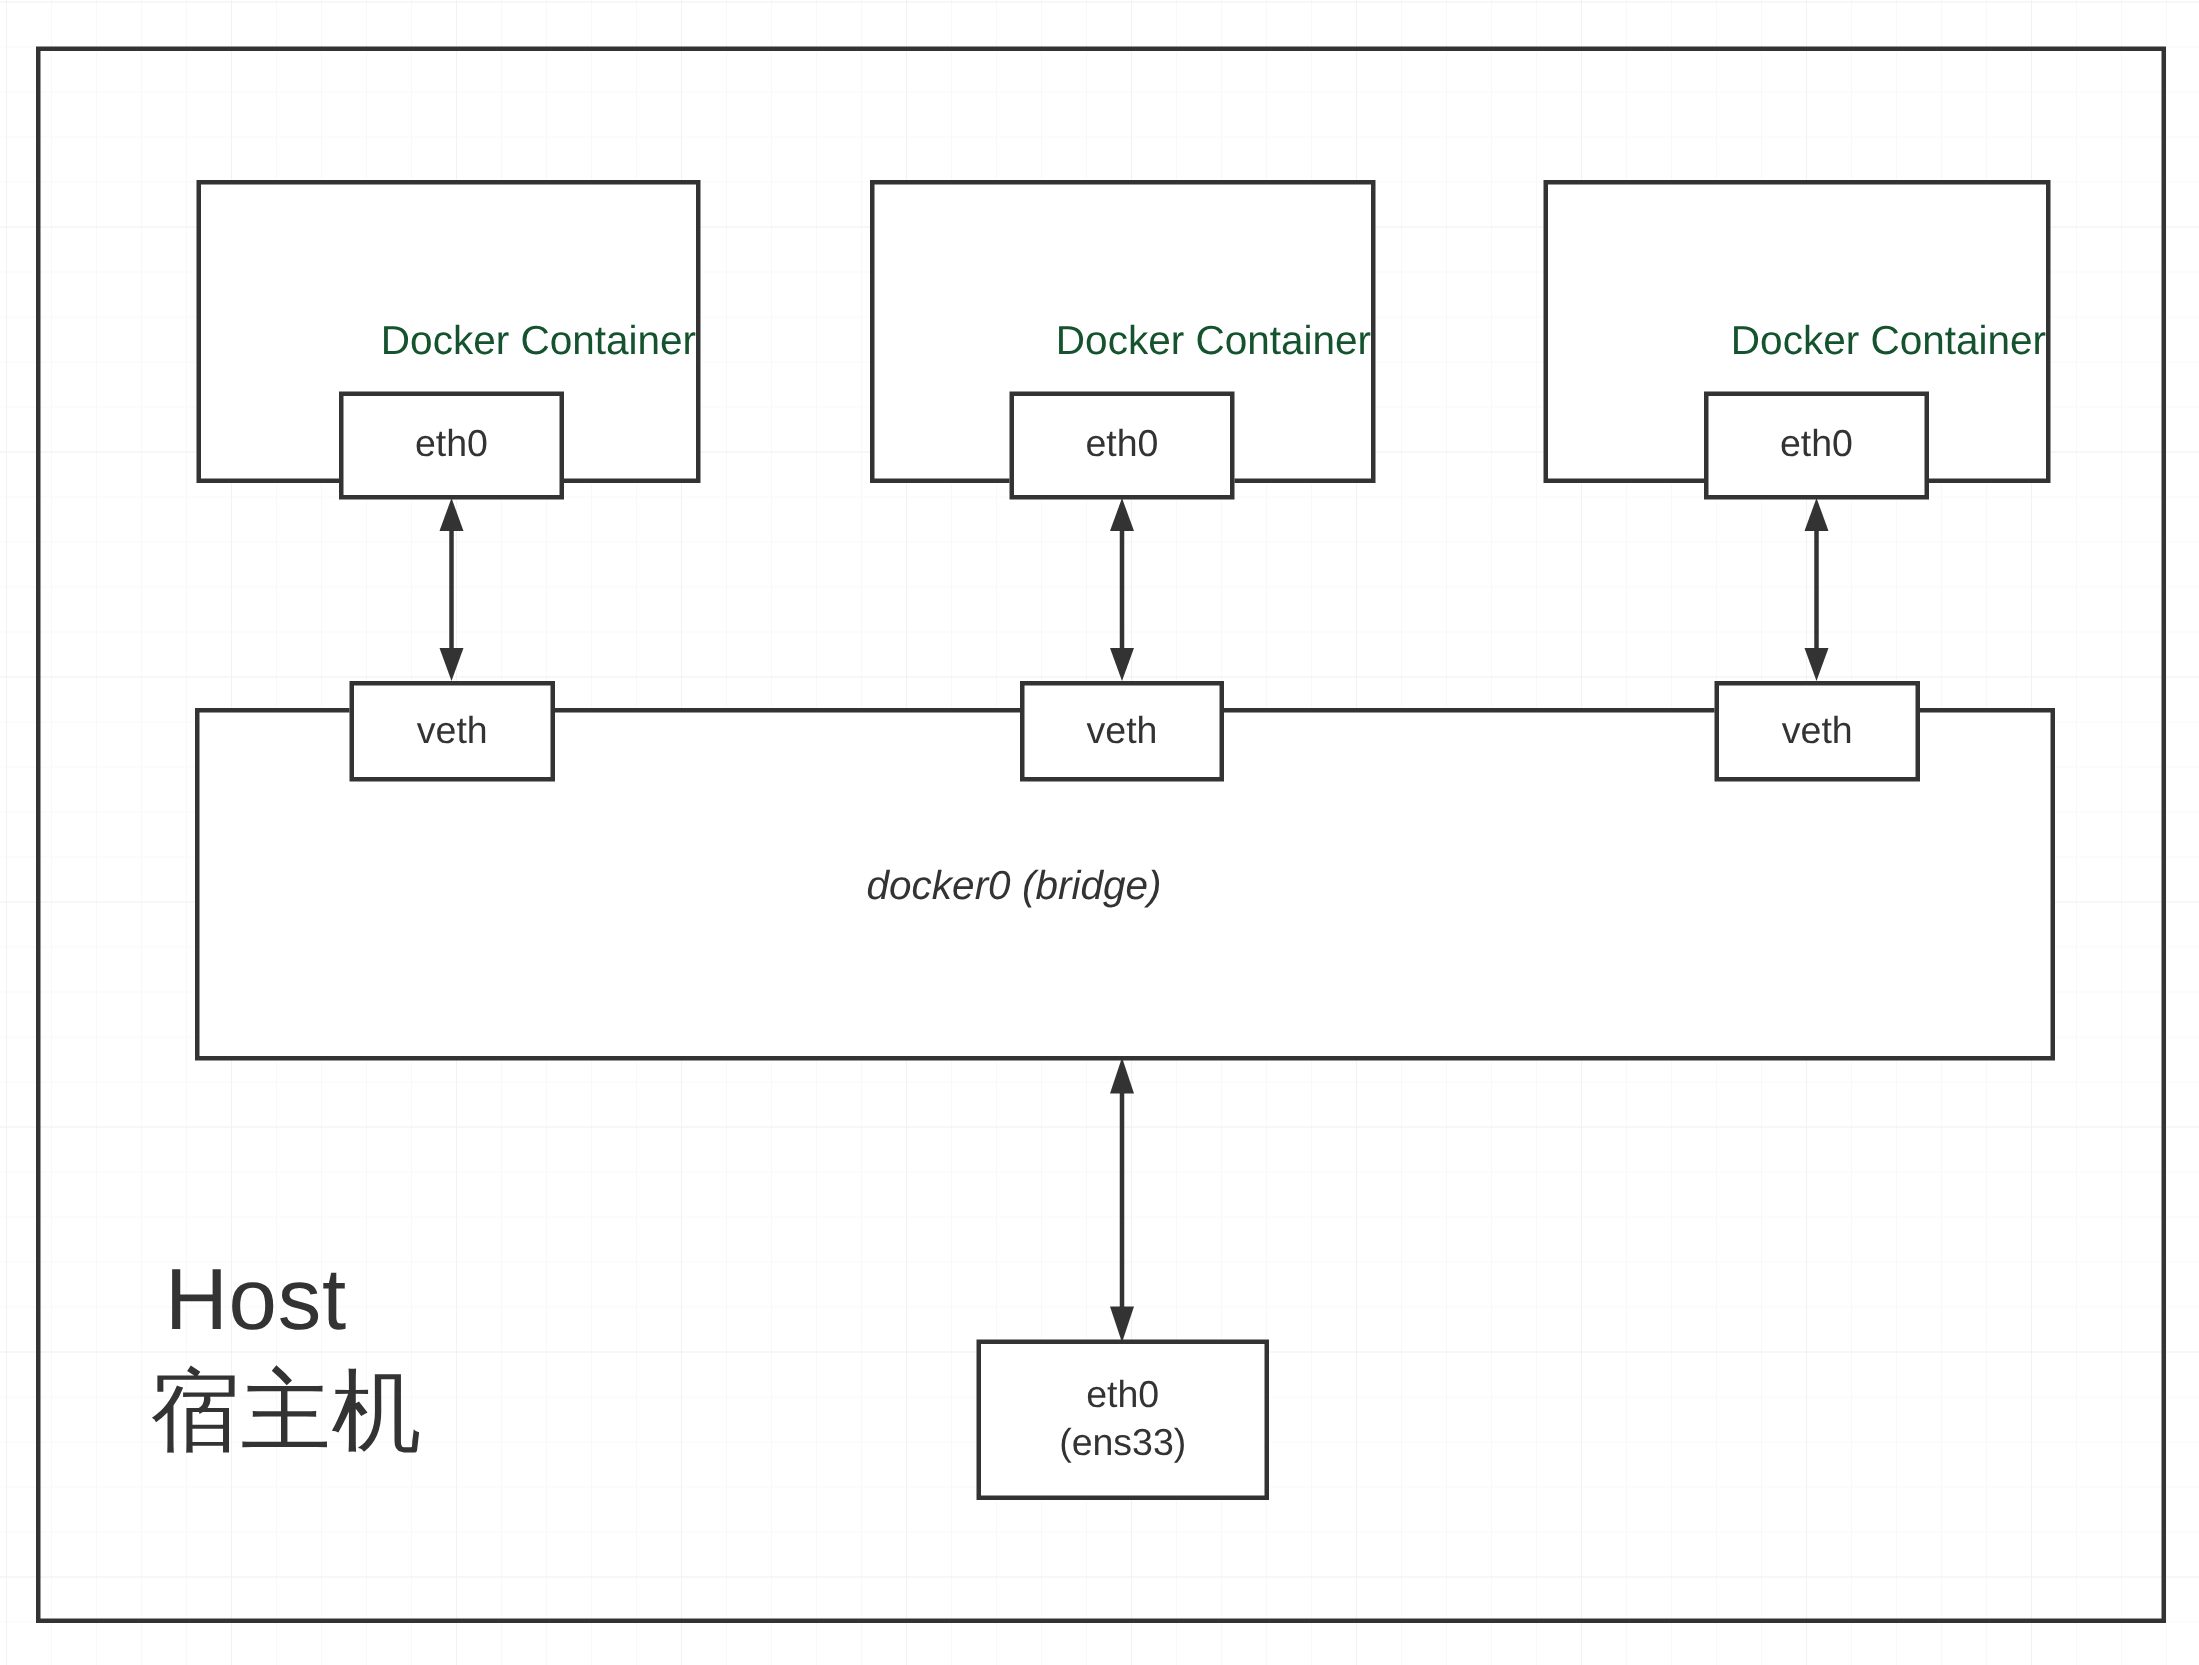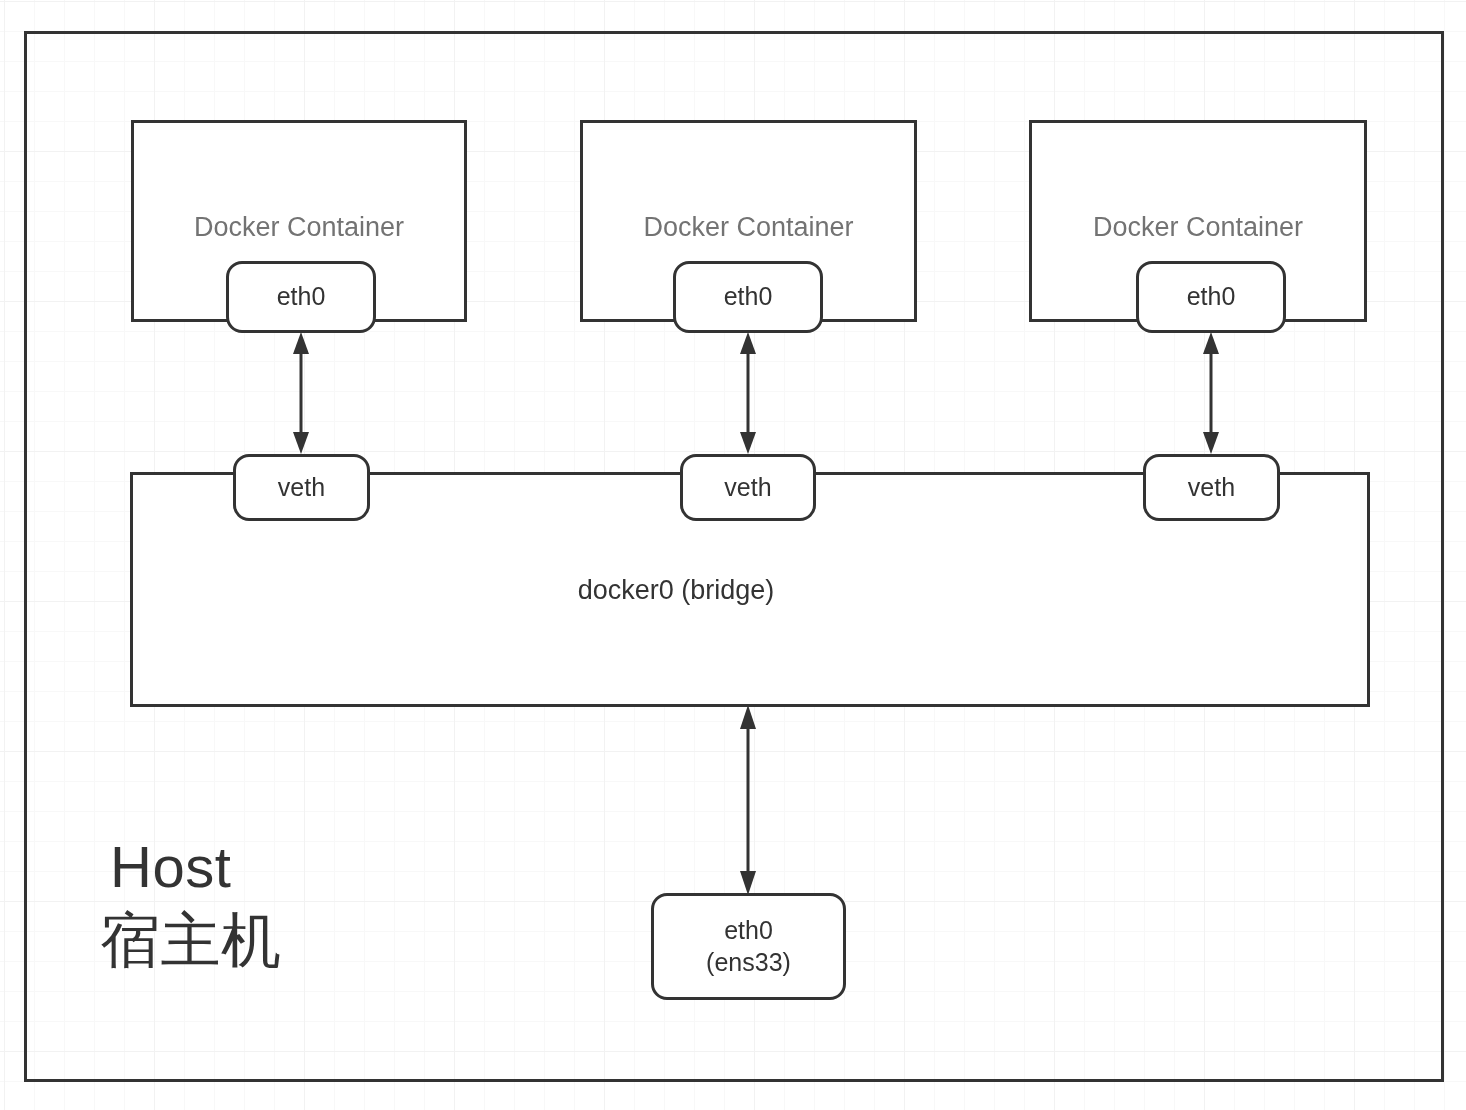--- a/index.html
+++ b/index.html
@@ -43,29 +43,28 @@
   }
 
   .container-box {
     font-size: 27px;
   }
   .container-label {
     position: absolute;
     left: 0;
     right: 0;
     top: 88px;
-    text-align: center;
+    text-align: right;
     font-size: 27px;
-    color: #737373;
+    color: #14532d;
   }
 
   .iface-box {
     font-size: 25px;
     z-index: 4;
-    border-radius: 16px;
   }
 
   .bridge-box {
     z-index: 2;
   }
   .bridge-label {
     position: absolute;
     font-size: 27px;
     color: #333333;
     text-align: center;
@@ -98,21 +97,21 @@
   }
 </style>
 </head>
 <body>
 
 <div id="canvas">
 
   <div class="box host-frame" style="left:24px; top:31px; width:1420px; height:1051px;"></div>
 
   <div class="box bridge-box" style="left:130px; top:472px; width:1240px; height:235px;"></div>
-  <div class="bridge-label" style="left:130px; top:575px; width:1092px;">docker0 (bridge)</div>
+  <div class="bridge-label" style="left:130px; top:575px; width:1092px;font-style:italic;">docker0 (bridge)</div>
 
   <div class="box container-box" style="left:131px; top:120px; width:336px; height:202px;">
     <span class="container-label">Docker Container</span>
   </div>
   <div class="box iface-box" style="left:226px; top:261px; width:150px; height:72px;">eth0</div>
   <svg class="arrow-svg" style="left:286px; top:330px;" width="30" height="126" viewBox="0 0 30 126">
     <line x1="15" y1="14" x2="15" y2="112" stroke="#333333" stroke-width="3"></line>
     <polygon points="15,2 7,24 23,24" fill="#333333"></polygon>
     <polygon points="15,124 7,102 23,102" fill="#333333"></polygon>
   </svg>

